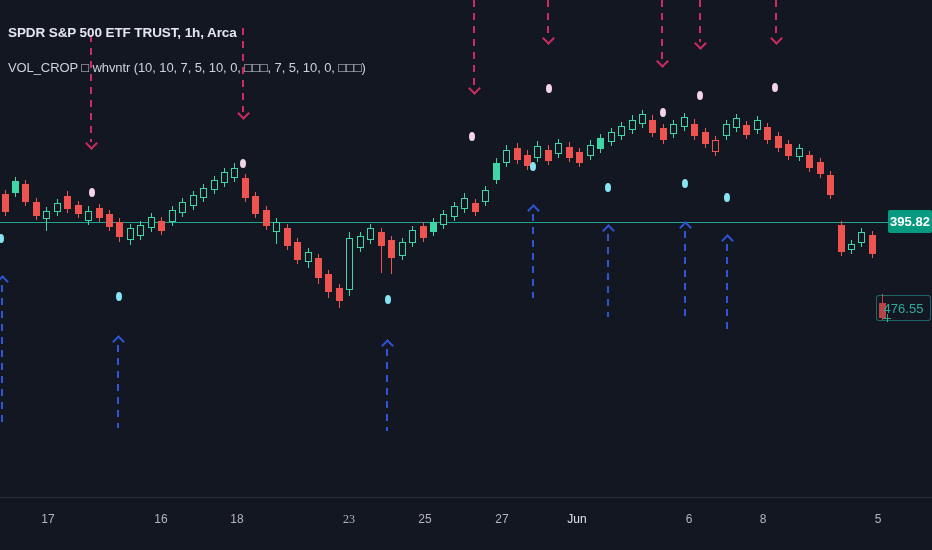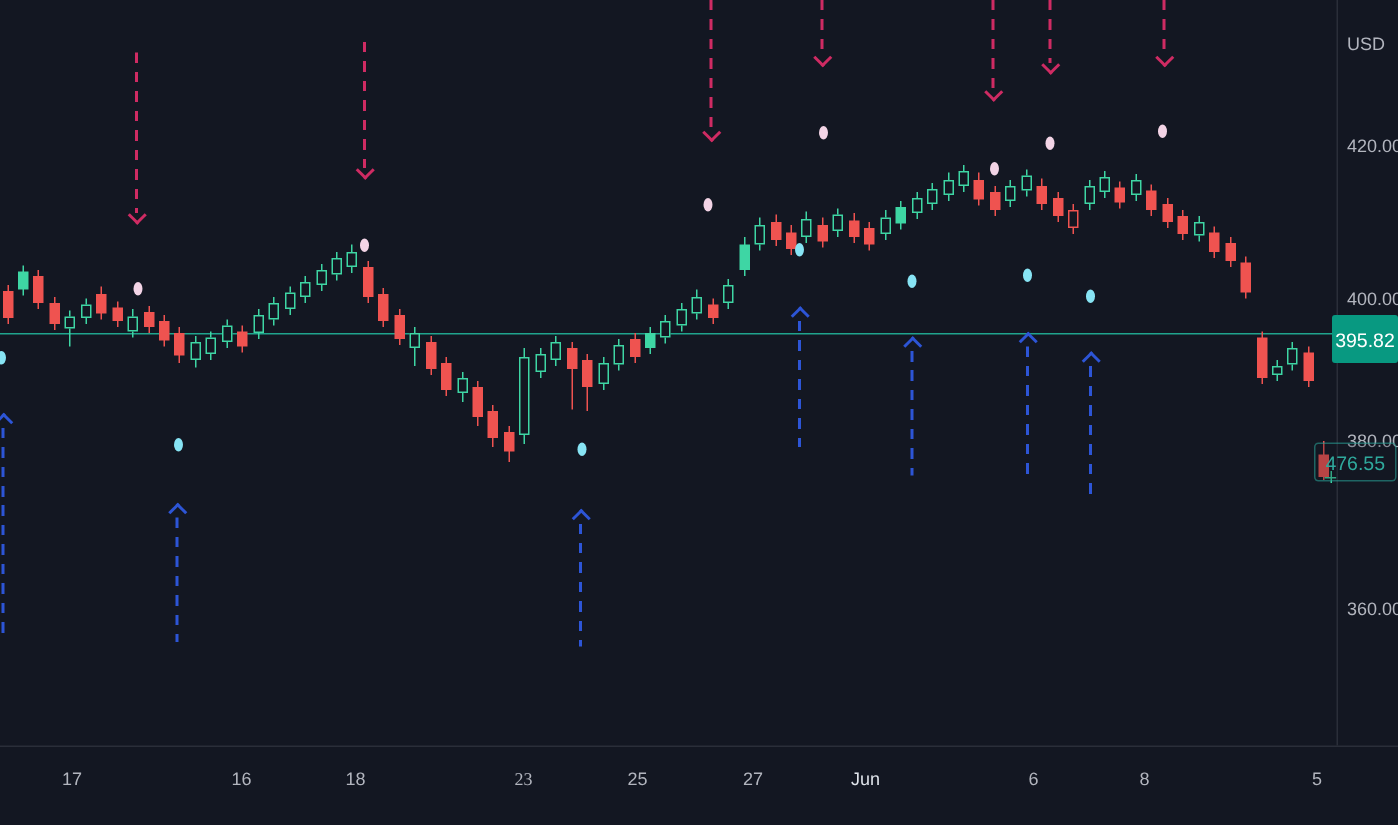--- a/index.html
+++ b/index.html
@@ -19,22 +19,22 @@
   .tlabel{position:absolute;top:14px;width:40px;margin-left:-20px;text-align:center;font-size:12px;color:#b2b5be;}
   .tlabel.major{color:#dfe3ea;}
   .wick,.body,.hline,.vdash,.chev,.dot,.plusbar{position:absolute;}
   .hline{left:0;width:891px;height:1px;background:rgba(32,164,141,0.85);}
   .dot{width:6px;height:9px;border-radius:50%;z-index:4;}
   .vdash{width:2px;z-index:3;}
   .chev{width:9px;height:9px;border-style:solid;transform:rotate(45deg);z-index:3;}
   .chev.down{border-width:0 2px 2px 0;}
   .chev.up{border-width:2px 0 0 2px;}
   .badge{
-    position:absolute;left:888px;top:210px;width:44px;height:32px;border-radius:2px;
-    color:#fff;font-size:13px;font-weight:normal;display:flex;align-items:center;justify-content:center;z-index:7;
+    position:absolute;left:888px;top:210px;width:44px;height:23px;border-radius:2px;
+    color:#fff;font-size:13px;font-weight:bold;display:flex;align-items:center;justify-content:center;z-index:7;
   }
   .alert-label{
     position:absolute;left:876px;top:295px;width:55px;height:26px;border-radius:3px;
     border:1px solid rgba(42,167,154,0.55);color:#2fa99c;font-size:13px;
     display:flex;align-items:center;justify-content:center;z-index:8;background:rgba(19,23,34,0.25);
   }
   .vol-crop{
     position:absolute;left:31px;top:449px;width:108px;height:41px;border:2px solid #2457e6;
     border-radius:2px;background:rgba(21,40,53,0.9);z-index:6;
     display:flex;align-items:flex-end;padding:0 0 3px 7px;
@@ -257,28 +257,25 @@
       <div class="dot" style="left: 116px; top: 291.5px; background: rgb(135, 228, 244);"></div>
       <div class="dot" style="left: 385px; top: 294.5px; background: rgb(135, 228, 244);"></div>
       <div class="dot" style="left: 530px; top: 161.5px; background: rgb(135, 228, 244);"></div>
       <div class="dot" style="left: 605px; top: 182.5px; background: rgb(135, 228, 244);"></div>
       <div class="dot" style="left: 682px; top: 178.5px; background: rgb(135, 228, 244);"></div>
       <div class="dot" style="left: 724px; top: 192.5px; background: rgb(135, 228, 244);"></div>
       <div class="plusbar" style="left: 883px; top: 317.5px; width: 8px; height: 1.5px; background: rgb(62, 214, 164);"></div>
       <div class="plusbar" style="left: 886.5px; top: 314px; width: 1.5px; height: 8px; background: rgb(62, 214, 164);"></div>
     </div>
 
-
-  <div class="price-axis">
-      <div class="plabel" style="top: 22px;">USD</div>
-      <div class="plabel" style="top: 90px;">420.00</div>
-      <div class="plabel" style="top: 192px;">400.00</div>
-      <div class="plabel" style="top: 287px;">380.00</div>
-      <div class="plabel" style="top: 399px;">360.00</div>
-    </div>
+  <div class="legend">
+    <div class="sym">SPDR S&amp;P 500 ETF TRUST, 1h, Arca</div>
+    <div class="ind">VOL_CROP □ whvntr (10, 10, 7, 5, 10, 0, □□□, 7, 5, 10, 0, □□□)</div>
+  </div>
+
   <div class="time-axis">
       <div class="tlabel" style="left: 48px;">17</div>
       <div class="tlabel" style="left: 161px;">16</div>
       <div class="tlabel" style="left: 237px;">18</div>
       <div class="tlabel" style="left: 349px; font-family: Liberation Serif, serif;">23</div>
       <div class="tlabel" style="left: 425px;">25</div>
       <div class="tlabel" style="left: 502px;">27</div>
       <div class="tlabel major" style="left: 577px;">Jun</div>
       <div class="tlabel" style="left: 689px;">6</div>
       <div class="tlabel" style="left: 763px;">8</div>

